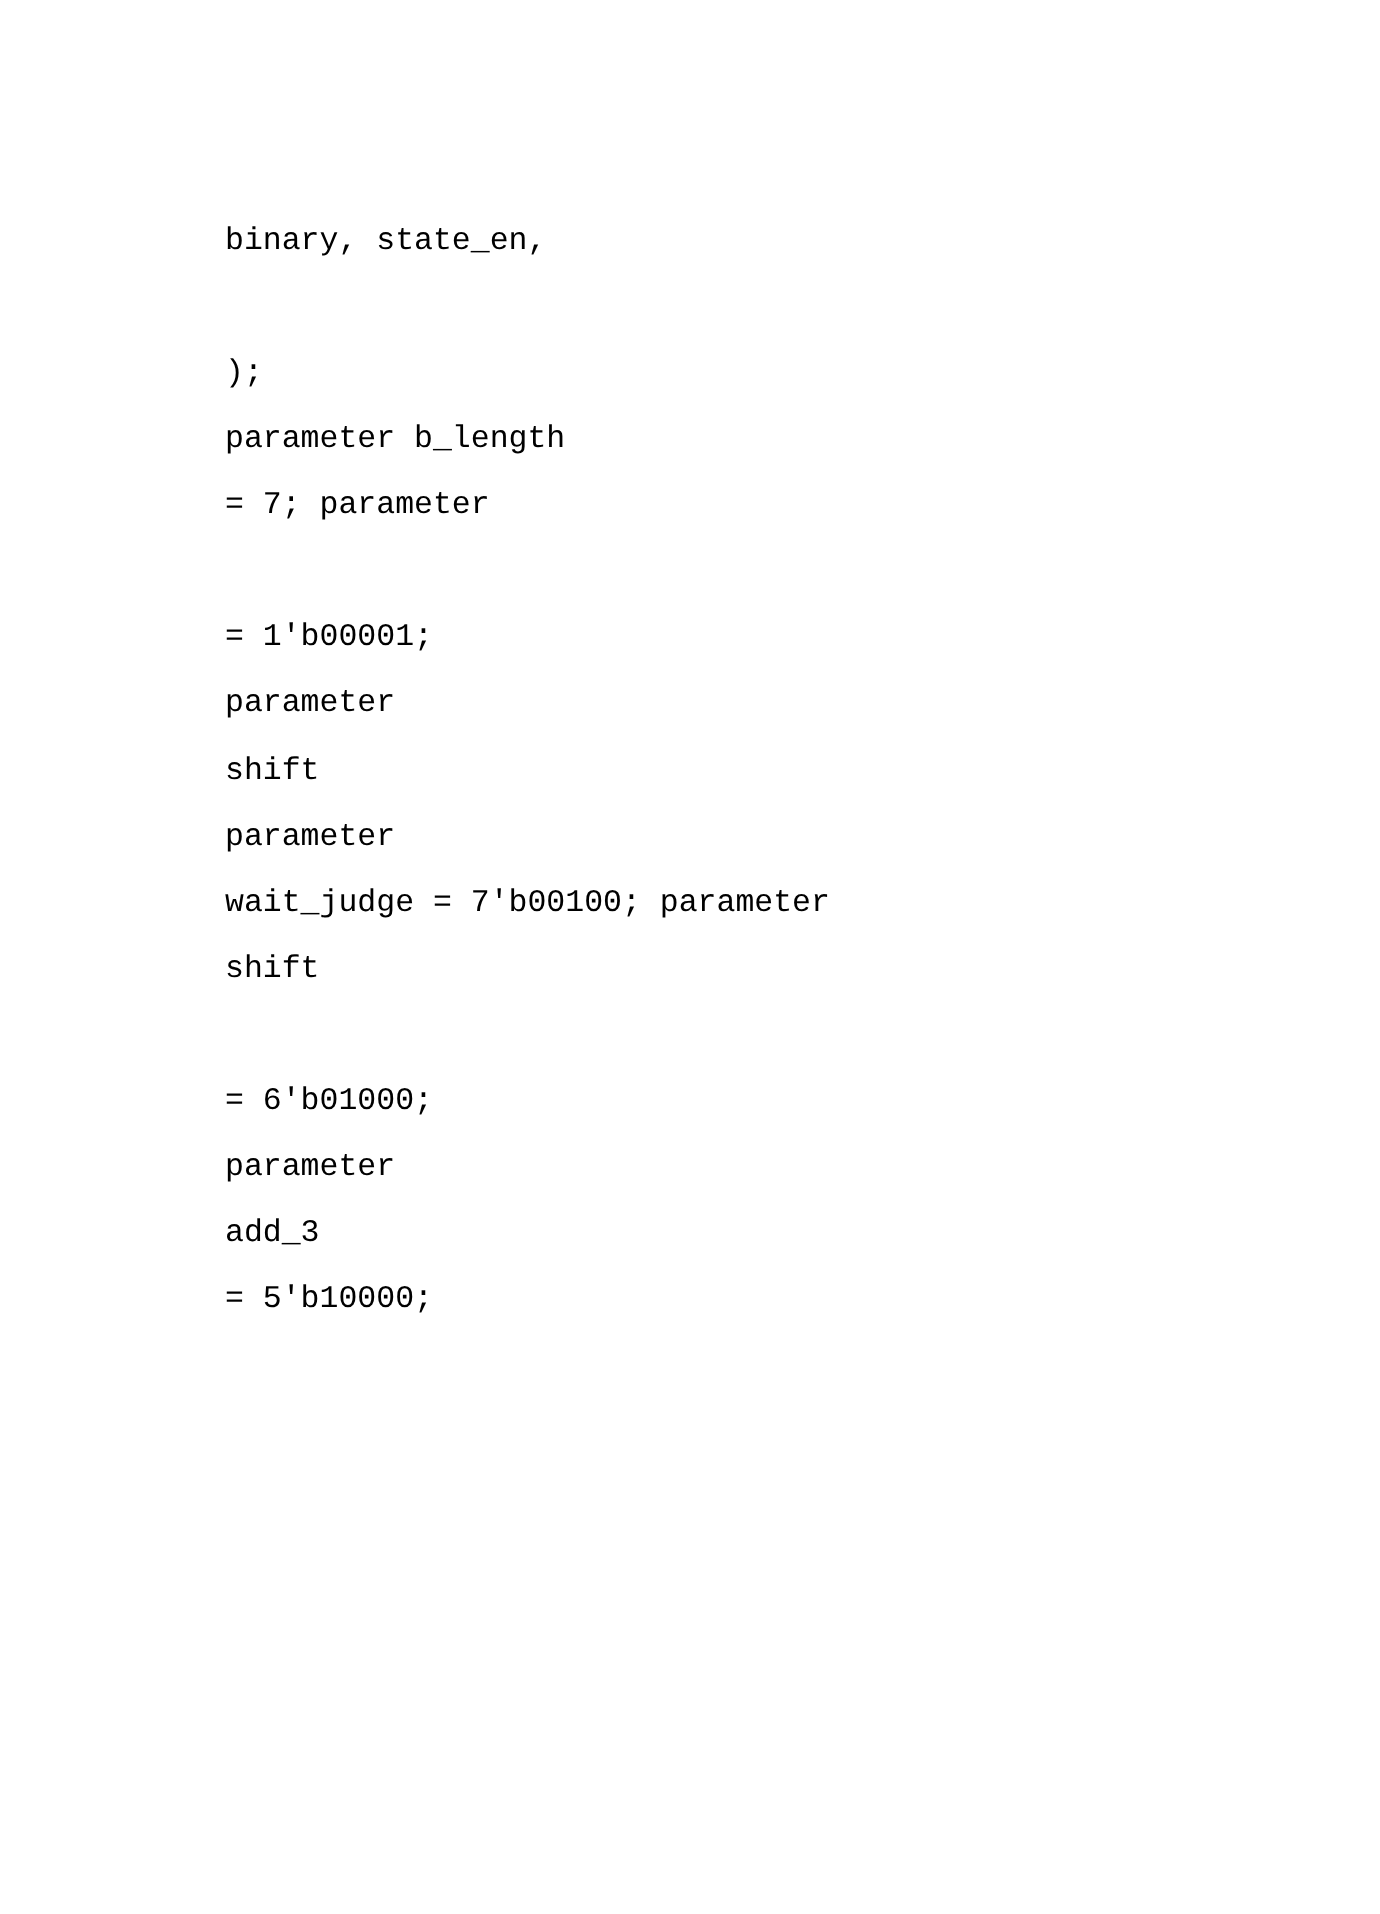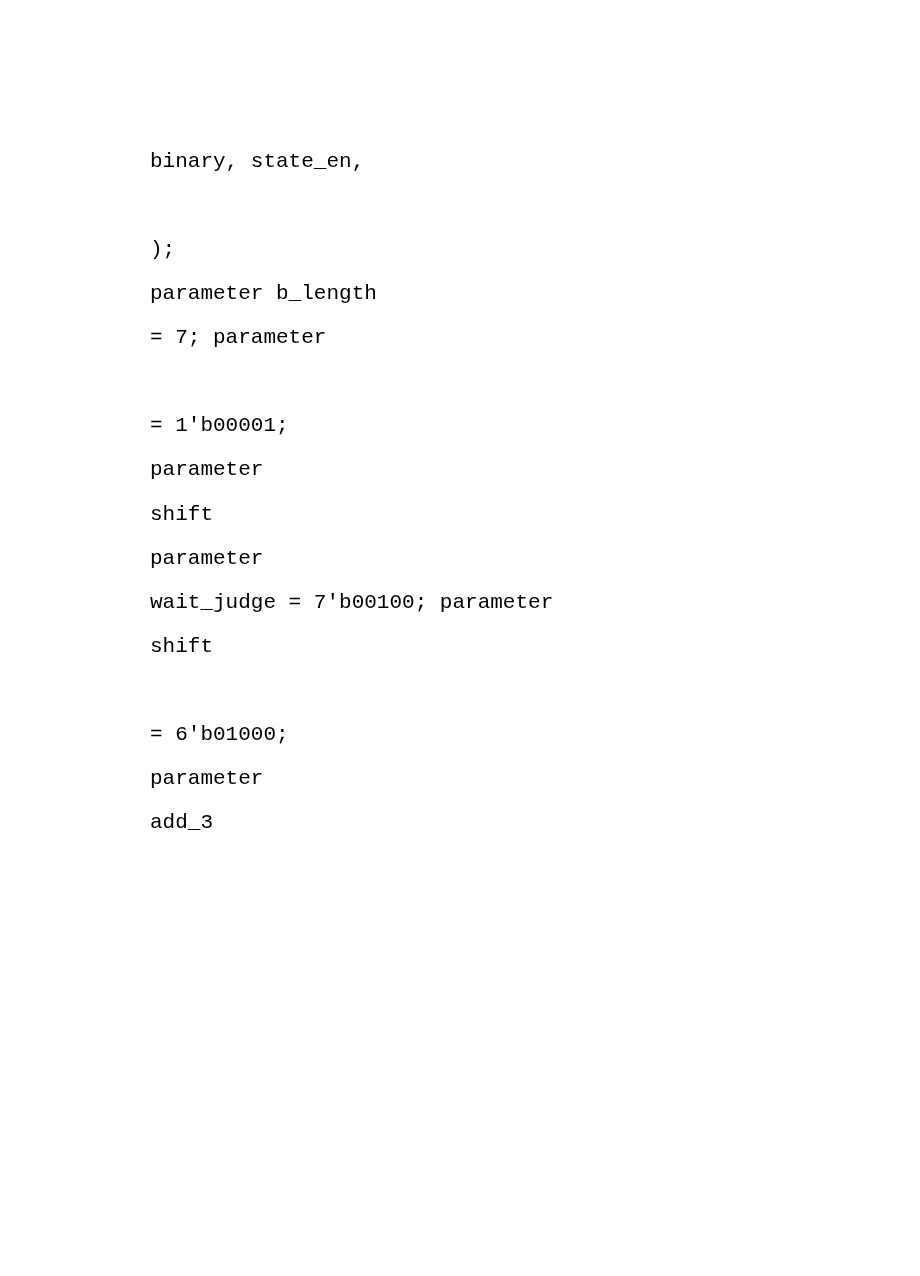--- a/index.html
+++ b/index.html
@@ -36,13 +36,14 @@
   <div class="line">= 1'b00001;</div>
   <div class="line">parameter</div>
   <div class="line">shift</div>
   <div class="line">parameter</div>
   <div class="line">wait_judge = 7'b00100; parameter</div>
   <div class="line">shift</div>
   <div class="blank"></div>
   <div class="line">= 6'b01000;</div>
   <div class="line">parameter</div>
   <div class="line">add_3</div>
+  <div class="line">= 5'b10000;</div>
 </div>
 
 </body></html>

